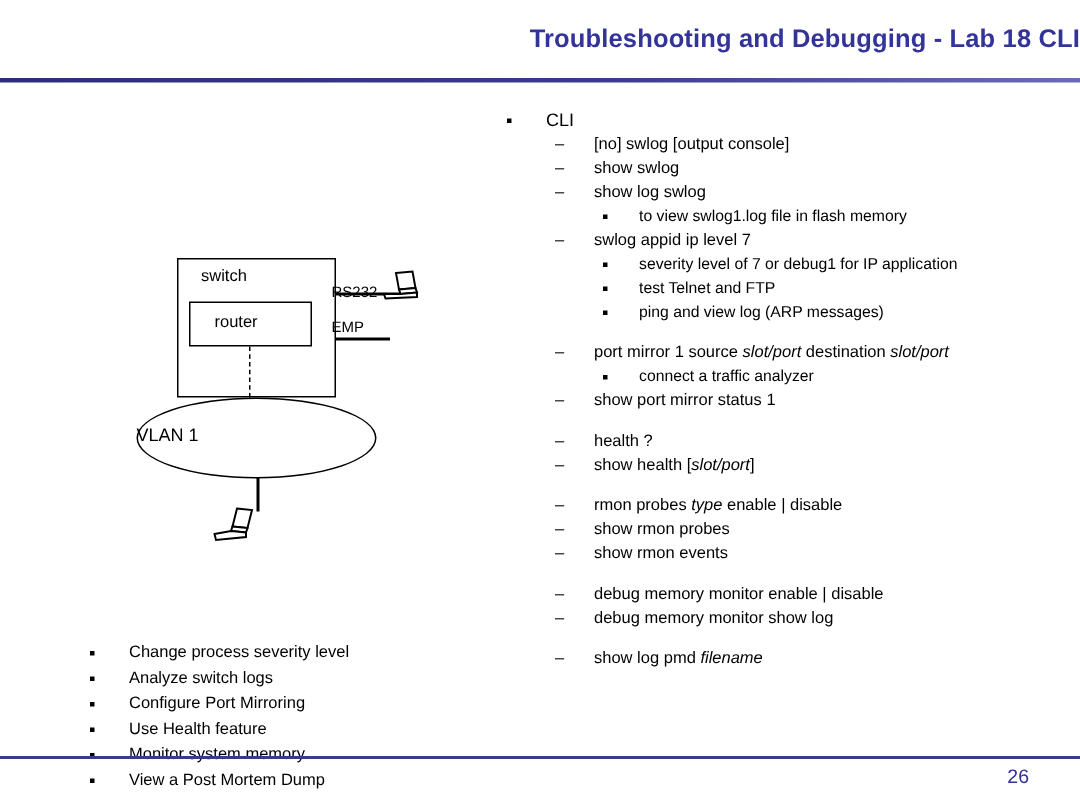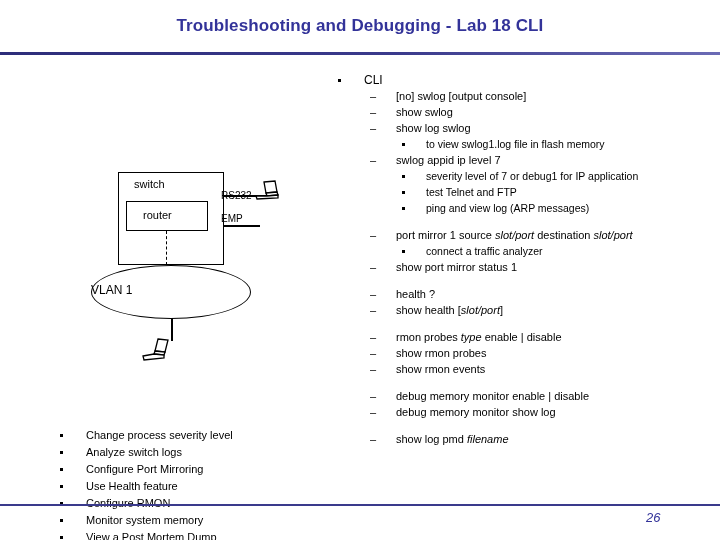--- a/index.html
+++ b/index.html
@@ -15,21 +15,21 @@
     position: relative;
     color: #000000;
   }
 
   
   #slide-title {
     position: absolute;
     left: 0;
     top: 16px;
     width: 720px;
-    text-align: center;
+    text-align: right;
     font-size: 17px;
     font-weight: bold;
     color: #333399;
     letter-spacing: 0.1px;
   }
   #title-rule {
     position: absolute;
     left: 0;
     top: 52px;
     width: 720px;
@@ -44,24 +44,23 @@
     top: 504px;
     width: 720px;
     height: 2px;
     background: #3a3a8c;
   }
   #page-number {
     position: absolute;
     left: 646px;
     top: 510px;
     width: 40px;
-    text-align: left;
+    text-align: right;
     font-size: 13px;
     color: #333399;
-    font-style: italic;
   }
 
   
   #diagram {
     position: absolute;
     left: 16px;
     top: 0;
     width: 330px;
     height: 380px;
   }
@@ -248,24 +247,20 @@
     <div class="obj-row">
       <span class="obj-bullet"></span>
       <span class="obj-text">Configure Port Mirroring</span>
     </div>
     <div class="obj-row">
       <span class="obj-bullet"></span>
       <span class="obj-text">Use Health feature</span>
     </div>
     <div class="obj-row">
       <span class="obj-bullet"></span>
-      <span class="obj-text">Configure RMON</span>
-    </div>
-    <div class="obj-row">
-      <span class="obj-bullet"></span>
       <span class="obj-text">Monitor system memory</span>
     </div>
     <div class="obj-row">
       <span class="obj-bullet"></span>
       <span class="obj-text">View a Post Mortem Dump</span>
     </div>
   </div>
 
 <div id="cli-outline">
     <div class="cli-row lv1">

